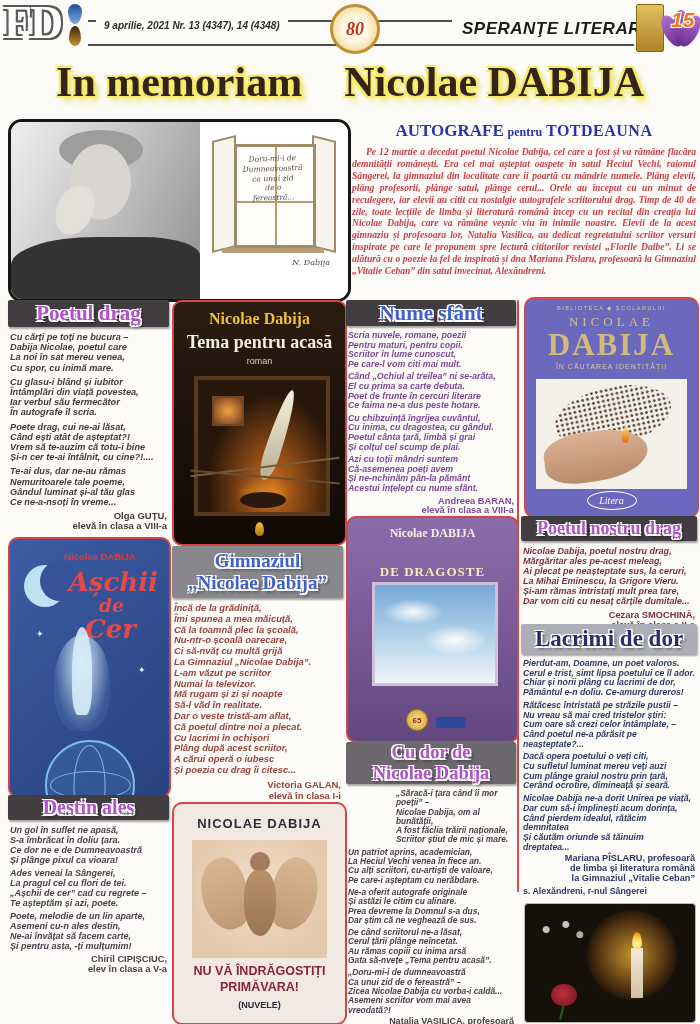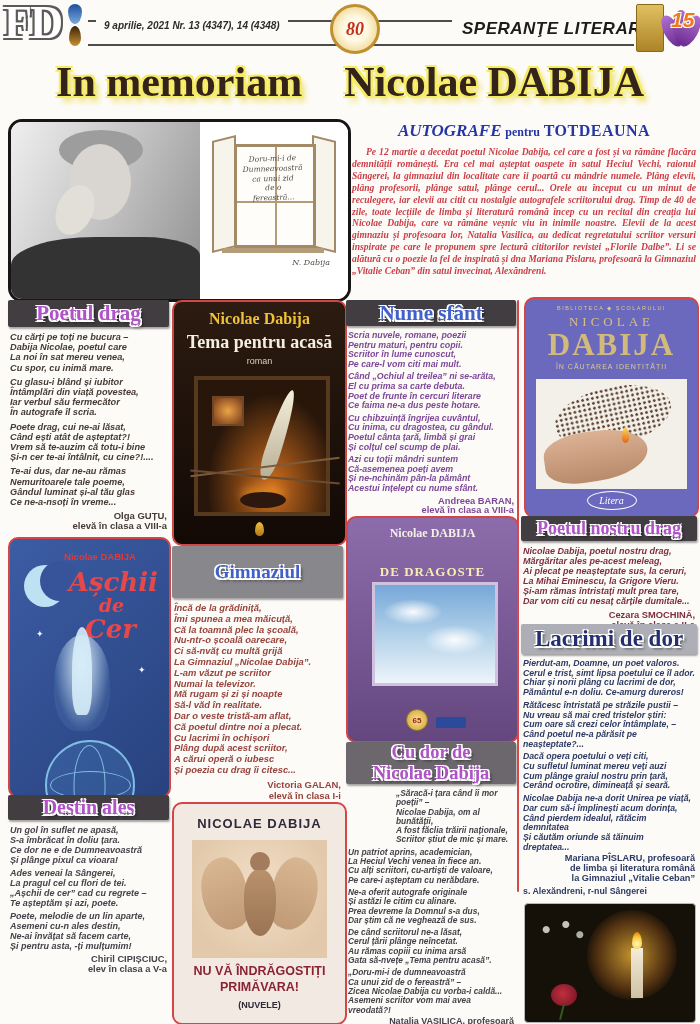--- a/index.html
+++ b/index.html
@@ -60,21 +60,21 @@
   .win-sill{position:absolute;left:22px;top:126px;width:102px;height:5px;background:#b49c78;}
   .win-text{position:absolute;left:34px;top:32px;width:78px;font-family:"DejaVu Serif",serif;
             font-style:italic;font-size:7.5px;line-height:1.3;color:#54504a;text-align:center;
             transform:rotate(-2deg);white-space:pre-line;}
   .win-sign{position:absolute;right:18px;top:136px;font-family:"DejaVu Serif",serif;font-style:italic;
             font-size:8px;color:#54504a;}
 
   
   .intro{position:absolute;left:352px;top:121px;width:344px;}
   .intro-title{text-align:center;color:#2636a4;font-family:"Liberation Serif",serif;font-size:15px;}
-  .intro-title .t1{font-style:italic;font-weight:bold;font-size:17px;}
+  .intro-title .t1{font-weight:bold;font-size:17px;}
   .intro-title .t2{font-weight:bold;font-size:12px;}
   .intro-title .t3{font-weight:bold;font-size:16px;letter-spacing:.5px;}
   .intro-body{margin-top:5px;color:#cb3e46;font-family:"Liberation Serif",serif;font-weight:bold;
               font-style:italic;font-size:9.6px;line-height:11.9px;text-align:justify;text-indent:14px;}
 
   
   .bar{display:flex;flex-direction:column;align-items:center;justify-content:center;
        background:#413d40;border-radius:2px;box-shadow:1px 2px 2px rgba(0,0,0,.35);}
   .btxt{font-family:"Liberation Serif",serif;font-weight:bold;line-height:1.15;
         text-shadow:-1.5px -1.5px 0 #fff,1.5px -1.5px 0 #fff,-1.5px 1.5px 0 #fff,1.5px 1.5px 0 #fff,2.5px 3px 3px rgba(0,0,0,.55);}
@@ -323,20 +323,21 @@
       <div class="tema-wire1"></div>
       <div class="tema-wire2"></div>
       <div class="tema-lamp"></div>
     </div>
     <div class="tema-drop"></div>
   </div>
 
   <div class="abs" style="left:172px;top:546px;width:171px;">
     <div class="bar" style="height:52px;background:#87878c;">
       <span class="btxt hblue" style="font-size:19px;">Gimnaziul</span>
+      <span class="btxt hblue" style="font-size:19px;">„Nicolae Dabija”</span>
     </div>
     <div class="poem c-brick" style="font-size:9.4px;line-height:10.8px;">
       <p>Încă de la grădiniță,
 Îmi spunea a mea măicuță,
 Că la toamnă plec la școală,
 Nu-ntr-o școală oarecare,
 Ci să-nvăț cu multă grijă
 La Gimnaziul „Nicolae Dabija”.
 L-am văzut pe scriitor
 Numai la televizor.

